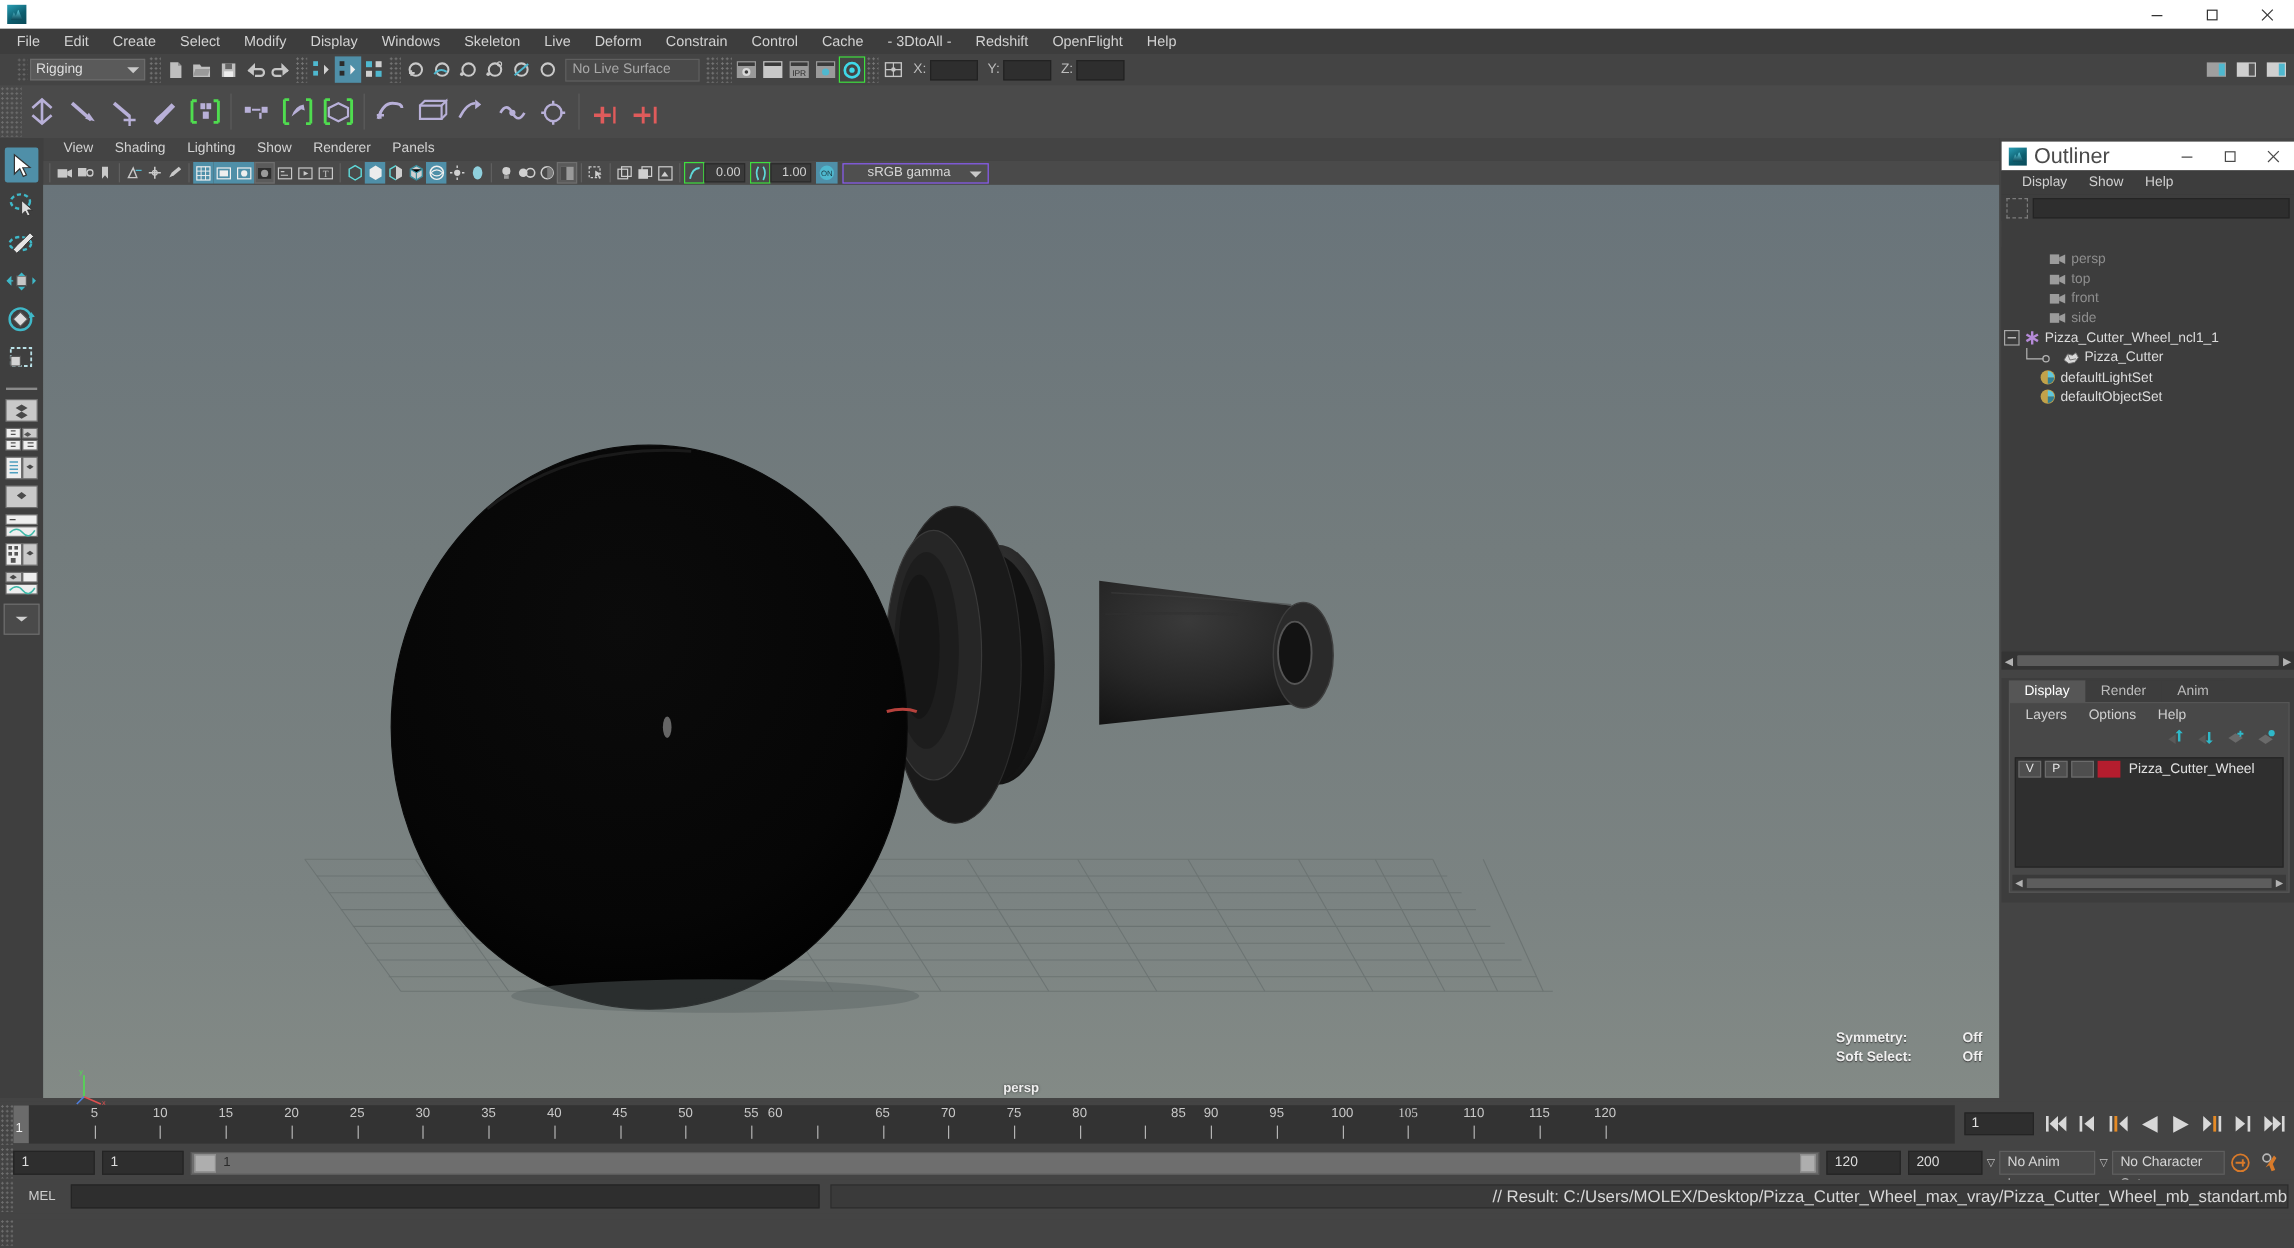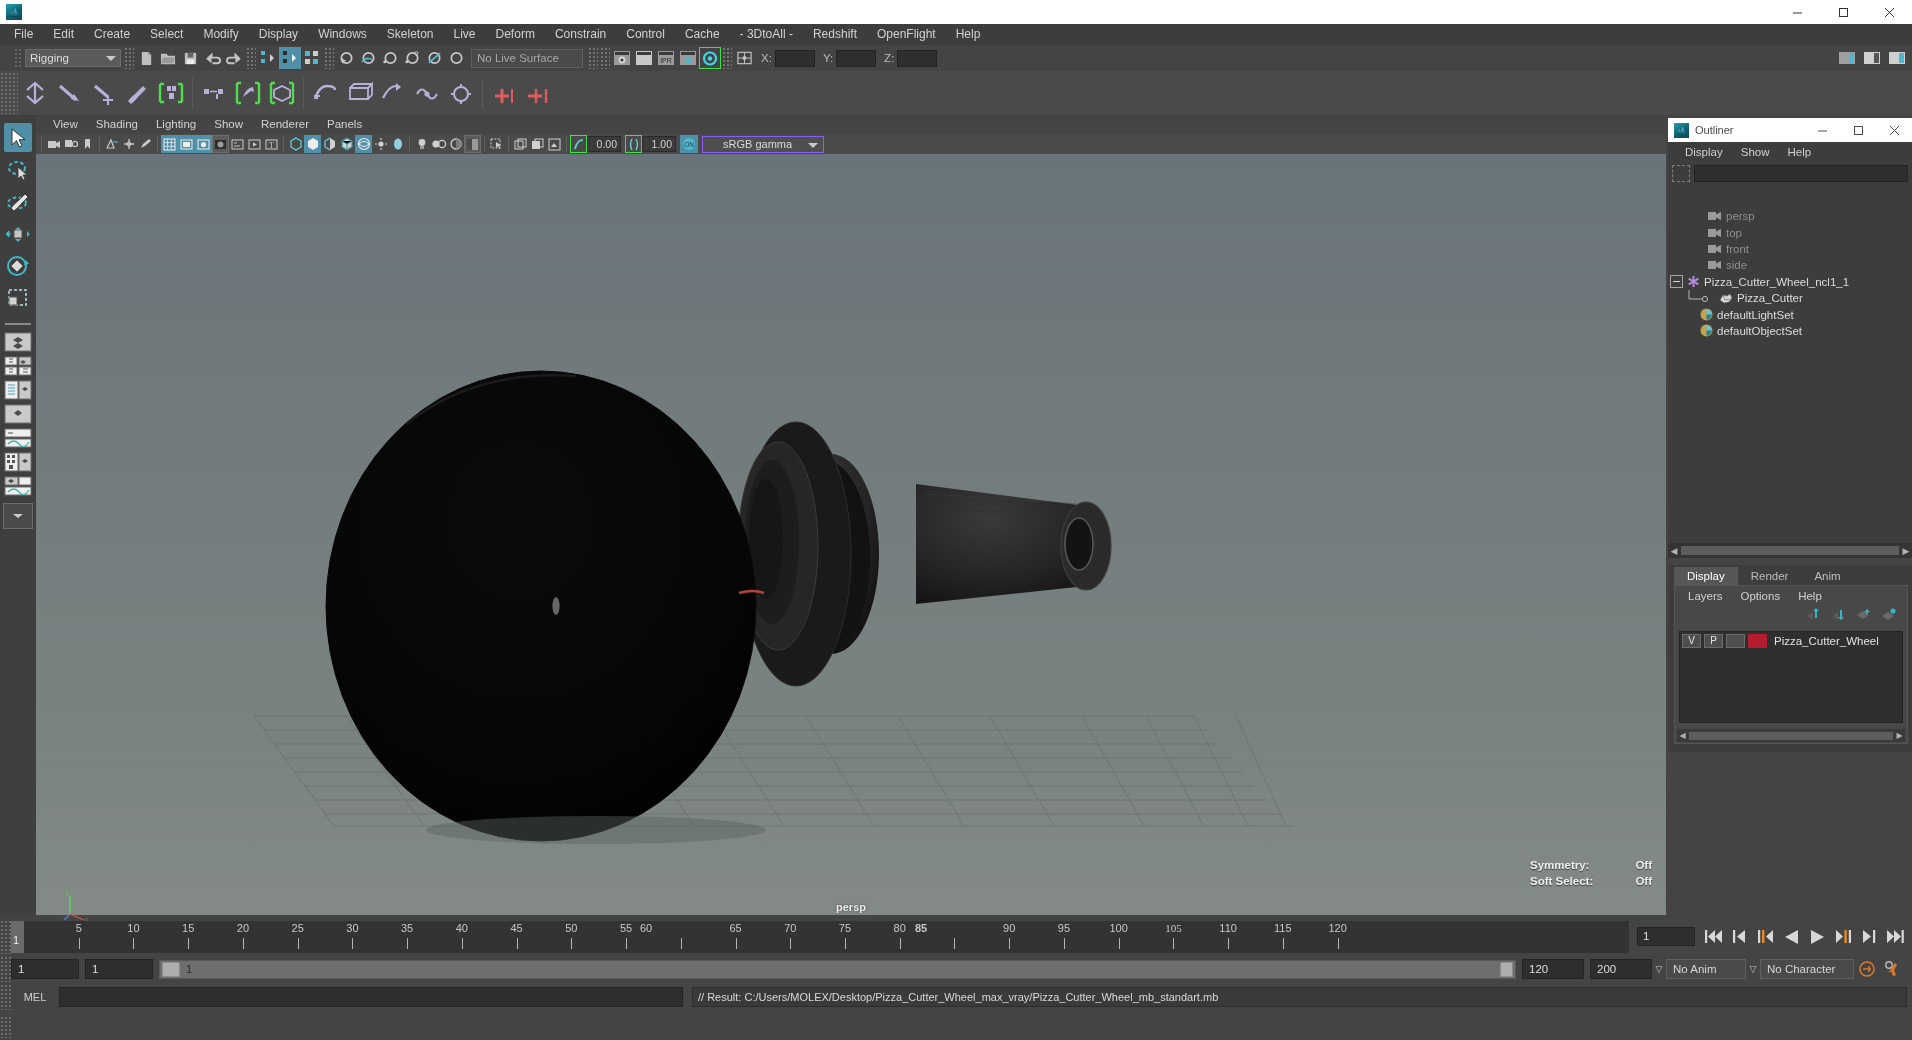--- a/index.html
+++ b/index.html
@@ -140,21 +140,21 @@
 
   
   .outliner { position: absolute; left: 1668px; top: 118px; width: 244px; height: 440px;
      background: #3d3d3d; }
   .ol-title { height: 24px; background: #ffffff; display: flex; align-items: center; }
   .ol-title .oicon { width: 15px; height: 15px; margin: 0 6px;
      background: linear-gradient(150deg,#2a9fb5 0%, #0d5f70 55%, #0a4a58 100%); position: relative; flex:none;}
   .ol-title .oicon:after { content:""; position:absolute; left:3px; top:4px; width:9px; height:8px;
      background: linear-gradient(180deg,#5fd0e2,#0a4352);
      clip-path: polygon(0% 100%, 25% 25%, 42% 60%, 62% 0%, 100% 100%); }
-  .ol-title .otxt { color: #4a4a4a; font-size: 11px; }
+  .ol-title .otxt { color: #4a4a4a; font-size: 18px; }
   .ol-menubar { height: 20px; background: #3d3d3d; display: flex; align-items: center;
      padding-left: 8px; }
   .ol-menubar span { padding: 0 9px; font-size: 11.5px; color: #d0d0d0; line-height: 20px;}
   .ol-searchrow { height: 22px; background: #3d3d3d; display: flex; align-items: center; padding: 0 4px; }
   .ol-searchbox { flex: 1; height: 17px; background: #2e2e2e; border: 1px solid #242424; margin-left: 4px; }
   .ol-filtericon { width: 18px; height: 17px; border: 1px dashed #7c7c7c; flex: none; }
   .ol-tree { position: absolute; left: 0; top: 88px; right: 0; bottom: 16px;
      background: #3d3d3d; padding-top: 2px; overflow: hidden; }
   .ol-row { height: 16.4px; display: flex; align-items: center; font-size: 11.5px;
      white-space: nowrap; }
@@ -228,22 +228,22 @@
   .rr-arrow { width: 14px; text-align: center; color: #c3c3c3; font-size: 9px; flex: none; }
 
   
   .cmdline { position: absolute; left: 0; top: 983px; width: 1912px; height: 28px;
      background: #444444; display: flex; align-items: center; }
   .cl-grip { width: 11px; height: 26px; flex:none;
      background-image: radial-gradient(#6d6d6d 38%, transparent 39%); background-size: 4px 4px; }
   .cl-mel { width: 48px; font-size: 11px; color: #d0d0d0; text-align: center; flex:none; }
   .cl-input { width: 624px; height: 20px; background: #2e2e2e; border: 1px solid #242424; flex:none; }
   .cl-result { flex: 1; height: 20px; background: #3a3a3a; border: 1px solid #2d2d2d;
-     margin-left: 9px; margin-right: 5px; font-size: 11px; color: #d8d8d8;
-     line-height: 18px; padding-left: 5px; white-space: nowrap; overflow: hidden; }
+     margin-left: 9px; margin-right: 5px; font-size: 14px; color: #d8d8d8;
+     line-height: 18px; padding-left: 5px; white-space: nowrap; overflow: hidden; text-align: right; }
   .botgrip { position: absolute; left: 0; top: 1016px; width: 1912px; height: 24px; background: #444; }
   .botgrip .g { width: 11px; height: 22px;
      background-image: radial-gradient(#6d6d6d 38%, transparent 39%); background-size: 4px 4px; }
 
   .sl-right { position: absolute; right: 4px; top: 47px; display: flex; gap: 3px; align-items:center;}
   .sl-rbtn { width: 22px; height: 22px; display:flex; align-items:center; justify-content:center; }
 </style>
 </head>
 <body>
 
@@ -1209,21 +1209,21 @@
         <div class="tl-num" style="left: 635px;">60</div>
         <div class="tl-tick" style="left: 724.523px;"></div>
         <div class="tl-num" style="left: 724.523px;">65</div>
         <div class="tl-tick" style="left: 779.255px;"></div>
         <div class="tl-num" style="left: 779.255px;">70</div>
         <div class="tl-tick" style="left: 833.988px;"></div>
         <div class="tl-num" style="left: 833.988px;">75</div>
         <div class="tl-tick" style="left: 888.72px;"></div>
         <div class="tl-num" style="left: 888.72px;">80</div>
         <div class="tl-tick" style="left: 943.453px;"></div>
-        <div class="tl-num" style="left: 910px; font-weight: bold;">85</div>
+        <div class="tl-num" style="left: 971px;">85</div>
         <div class="tl-tick" style="left: 998.185px;"></div>
         <div class="tl-num" style="left: 998.185px;">90</div>
         <div class="tl-tick" style="left: 1052.92px;"></div>
         <div class="tl-num" style="left: 1052.92px;">95</div>
         <div class="tl-tick" style="left: 1107.65px;"></div>
         <div class="tl-num" style="left: 1107.65px;">100</div>
         <div class="tl-tick" style="left: 1162.38px;"></div>
         <div class="tl-num" style="left: 1162.38px; font-family: Liberation Serif, serif;">105</div>
         <div class="tl-tick" style="left: 1217.12px;"></div>
         <div class="tl-num" style="left: 1217.12px;">110</div>

